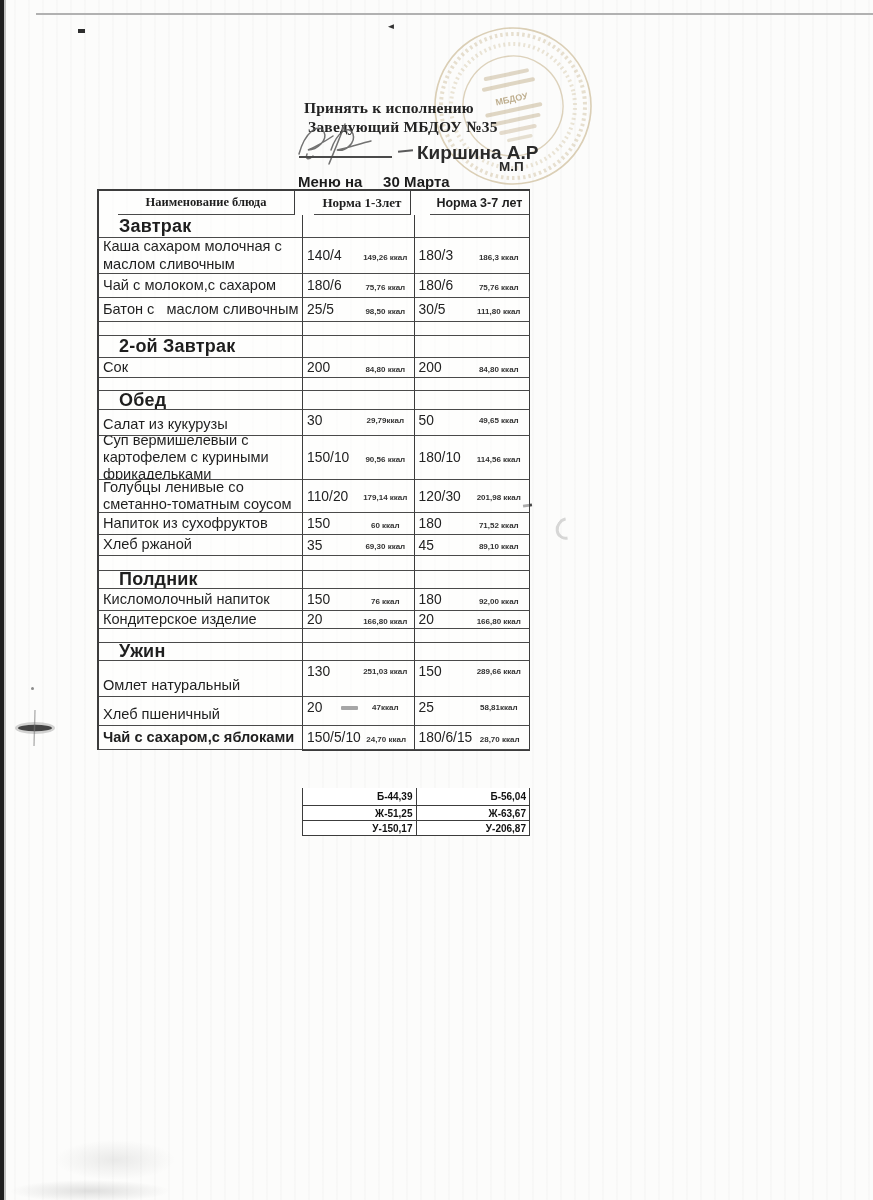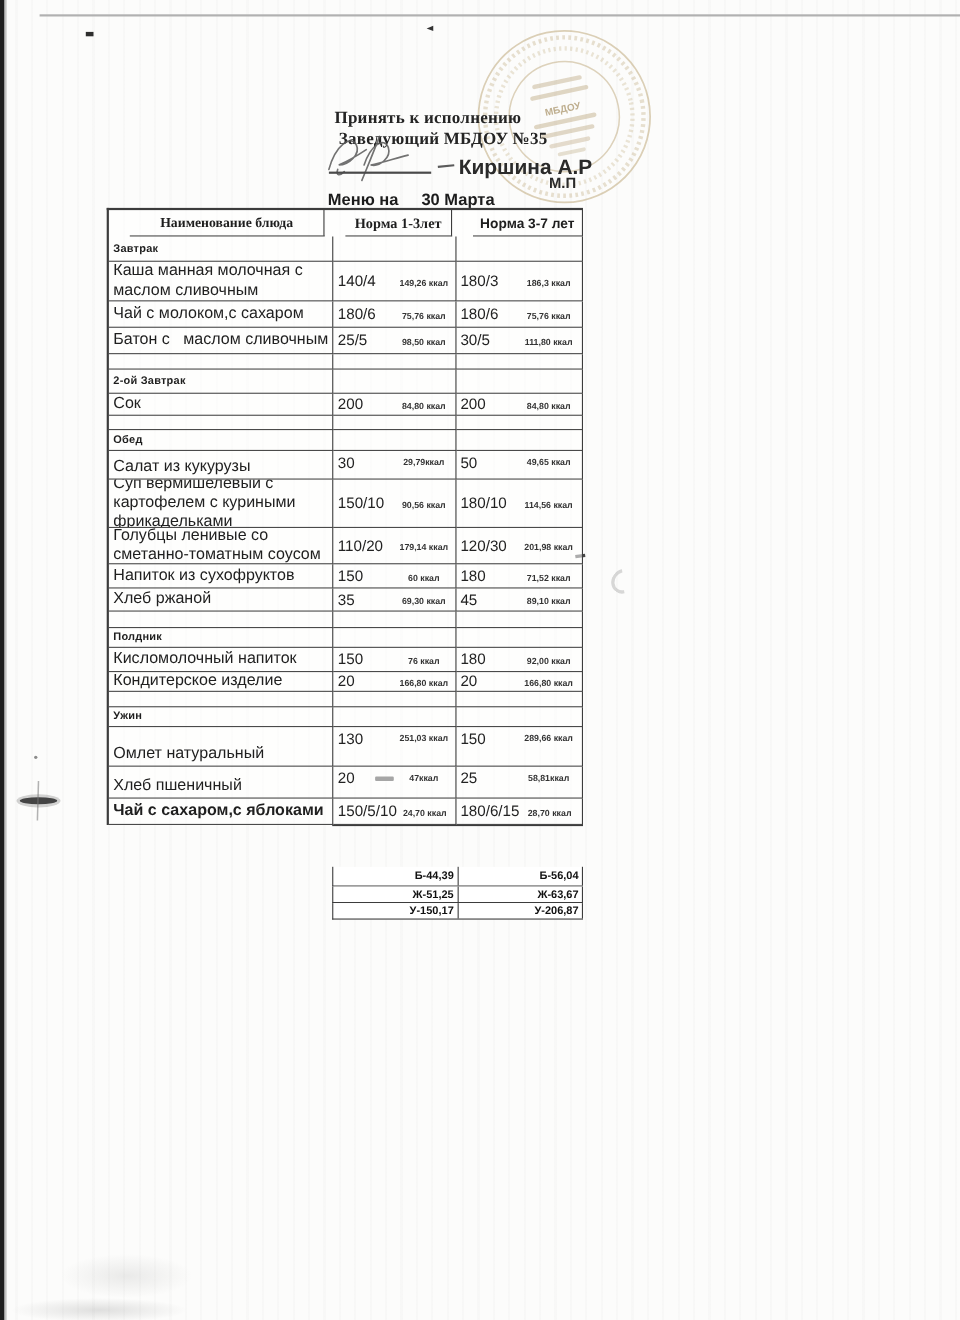--- a/index.html
+++ b/index.html
@@ -40,21 +40,21 @@
   .c1{width:205px;}
   .c2{width:112px;}
   .c3{width:116px;}
   .hcell{align-items:center;justify-content:center;font-weight:700;margin-left:19px;}
   .h1{font-family:"Liberation Serif",serif;font-size:12.5px;}
   .h2{font-family:"Liberation Serif",serif;font-size:13px;}
   .h3{font-size:12.5px;}
   .name-cell{padding:1px 3px 1px 4px;font-size:14.6px;line-height:1.18;align-items:center;white-space:pre-wrap;color:#1f1f1f;}
   .name-bottom{align-items:flex-end;padding-bottom:2px;}
   .name-bold{font-weight:700;}
-  .section-cell{font-size:10px;font-weight:700;align-items:center;padding-left:4px;letter-spacing:.2px;}
+  .section-cell{font-size:18px;font-weight:700;align-items:center;padding-left:20px;letter-spacing:.2px;}
   .val-cell{padding:2px 2px 2px 4px;align-items:center;}
   .val-top{align-items:flex-start;padding-top:3px;}
   .portion{font-size:13.8px;min-width:52px;color:#222;}
   .kcal{flex:1;text-align:center;font-size:8px;font-weight:700;color:#333;padding-top:3px;}
   .totals{margin-left:205px;width:228px;border-top:1.6px solid #3c3c3c;}
   .totrow{display:flex;border-left:1.6px solid #3c3c3c;border-bottom:1.6px solid #3c3c3c;background:#fff;}
   .totcell{box-sizing:border-box;border-right:1.6px solid #3c3c3c;width:114px;text-align:right;
            font-size:10px;font-weight:700;padding:2px 3px 1px 0;color:#111;}
 </style>
 </head>
@@ -121,21 +121,21 @@
         <div class="tcell c2 hcell h2">Норма 1-3лет</div>
         <div class="tcell c3 hcell h3">Норма 3-7 лет</div>
       </div>
       <div id="tbody">
           <div class="trow" style="height: 23px;">
             <div class="tcell c1 section-cell">Завтрак</div>
             <div class="tcell c2"></div>
             <div class="tcell c3"></div>
           </div>
           <div class="trow" style="height: 36px;">
-            <div class="tcell c1 name-cell">Каша манная молочная с маслом сливочным</div>
+            <div class="tcell c1 name-cell">Каша сахаром молочная с маслом сливочным</div>
             <div class="tcell val-cell c2">
               <div class="portion">140/4</div>
               <div class="kcal">149,26 ккал</div>
             </div>
             <div class="tcell val-cell c3">
               <div class="portion">180/3</div>
               <div class="kcal">186,3 ккал</div>
             </div>
           </div>
           <div class="trow" style="height: 24px;">

